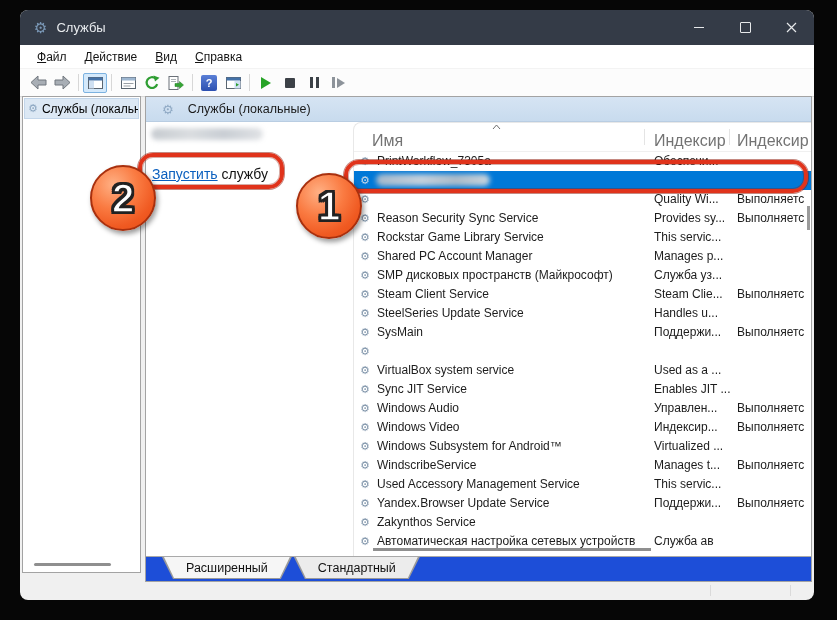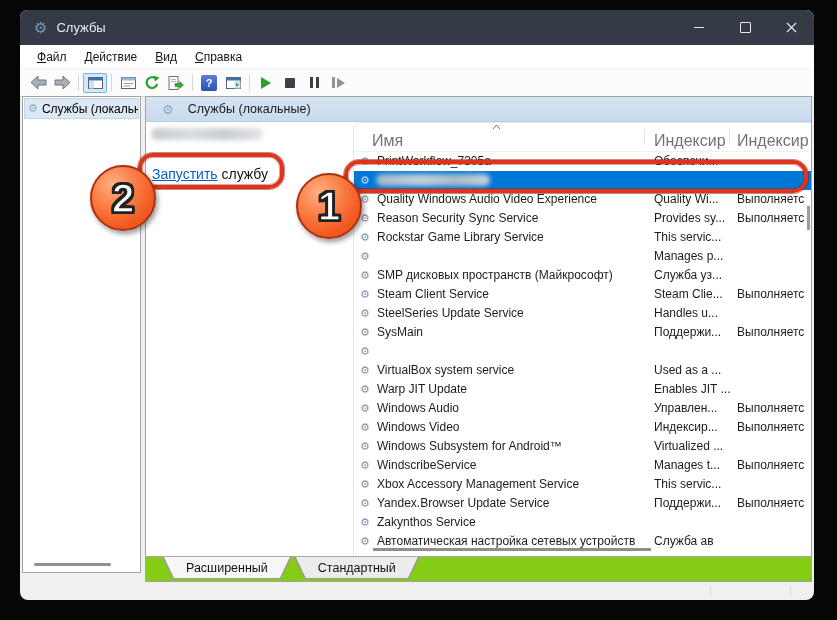--- a/index.html
+++ b/index.html
@@ -74,21 +74,21 @@
   .cstat{position:absolute;left:383px;top:2px;text-align:center;}
   .lrow.sel{background:#0078d7;color:#fff;}
   .lrow.sel .gear-row{color:#cdd9e5;}
   .rowblob{position:absolute;left:22px;top:3px;width:114px;height:12px;border-radius:6px;opacity:.95;
        background:linear-gradient(90deg,#aebccb,#cfd6dd 40%,#b4bfc9 70%,#d4dade);filter:blur(2.5px);}
 
   .vthumb{position:absolute;right:4px;top:83px;width:3px;height:24px;background:#9b9b9b;}
   .hthumb{position:absolute;left:227px;bottom:5px;width:278px;height:3px;background:#8f8f8f;}
 
   
-  .tabs{height:24px;background:#84cc16;border-top:1px solid #a9a9a9;display:flex;
+  .tabs{height:24px;background:#1d4ed8;border-top:1px solid #a9a9a9;display:flex;
         padding-left:16px;font-size:12.5px;color:#111;flex:0 0 auto;}
   .tab{position:relative;height:22px;background:#9a9a9a;display:flex;align-items:center;justify-content:center;
        clip-path:polygon(0 0,100% 0,calc(100% - 11px) 100%,11px 100%);margin-right:2px;}
   .tab::before{content:"";position:absolute;inset:0 1px 1px 1px;background:#f6f6f6;
        clip-path:polygon(1px 0,calc(100% - 1px) 0,calc(100% - 11px) 100%,11px 100%);}
   .tab.inactive::before{background:#ececec;}
   .tab span{position:relative;z-index:1;padding:0 24px;}
   .sb-sep{position:absolute;bottom:4px;width:1px;height:11px;background:#dadada;}
 
   
@@ -249,38 +249,38 @@
               <span class="cstat"></span>
             </div>
             <div class="lrow sel">
               <span class="gear-row">⚙</span>
               <span class="rowblob"></span>
               <span class="cdesc"></span>
               <span class="cstat"></span>
             </div>
             <div class="lrow">
               <span class="gear-row">⚙</span>
-              <span class="cname">Quality Windows Audio Video Experience</span>
               <span class="cdesc">Quality Wi...</span>
               <span class="cstat">Выполняетс</span>
             </div>
             <div class="lrow">
               <span class="gear-row">⚙</span>
               <span class="cname">Reason Security Sync Service</span>
               <span class="cdesc">Provides sy...</span>
               <span class="cstat">Выполняетс</span>
             </div>
             <div class="lrow">
               <span class="gear-row">⚙</span>
               <span class="cname">Rockstar Game Library Service</span>
               <span class="cdesc">This servic...</span>
               <span class="cstat"></span>
             </div>
             <div class="lrow">
               <span class="gear-row">⚙</span>
+              <span class="cname">Shared PC Account Manager</span>
               <span class="cdesc">Manages p...</span>
               <span class="cstat"></span>
             </div>
             <div class="lrow">
               <span class="gear-row">⚙</span>
               <span class="cname">SMP дисковых пространств (Майкрософт)</span>
               <span class="cdesc">Служба уз...</span>
               <span class="cstat"></span>
             </div>
             <div class="lrow">
@@ -307,21 +307,21 @@
               <span class="cstat"></span>
             </div>
             <div class="lrow">
               <span class="gear-row">⚙</span>
               <span class="cname">VirtualBox system service</span>
               <span class="cdesc">Used as a ...</span>
               <span class="cstat"></span>
             </div>
             <div class="lrow">
               <span class="gear-row">⚙</span>
-              <span class="cname">Warp JIT Update</span>
+              <span class="cname">Sync JIT Service</span>
               <span class="cdesc">Enables JIT ...</span>
               <span class="cstat"></span>
             </div>
             <div class="lrow">
               <span class="gear-row">⚙</span>
               <span class="cname">Windows Audio</span>
               <span class="cdesc">Управлен...</span>
               <span class="cstat">Выполняетс</span>
             </div>
             <div class="lrow">
@@ -337,21 +337,21 @@
               <span class="cstat"></span>
             </div>
             <div class="lrow">
               <span class="gear-row">⚙</span>
               <span class="cname">WindscribeService</span>
               <span class="cdesc">Manages t...</span>
               <span class="cstat">Выполняетс</span>
             </div>
             <div class="lrow">
               <span class="gear-row">⚙</span>
-              <span class="cname">Xbox Accessory Management Service</span>
+              <span class="cname">Used Accessory Management Service</span>
               <span class="cdesc">This servic...</span>
               <span class="cstat"></span>
             </div>
             <div class="lrow">
               <span class="gear-row">⚙</span>
               <span class="cname">Yandex.Browser Update Service</span>
               <span class="cdesc">Поддержи...</span>
               <span class="cstat">Выполняетс</span>
             </div>
             <div class="lrow">

